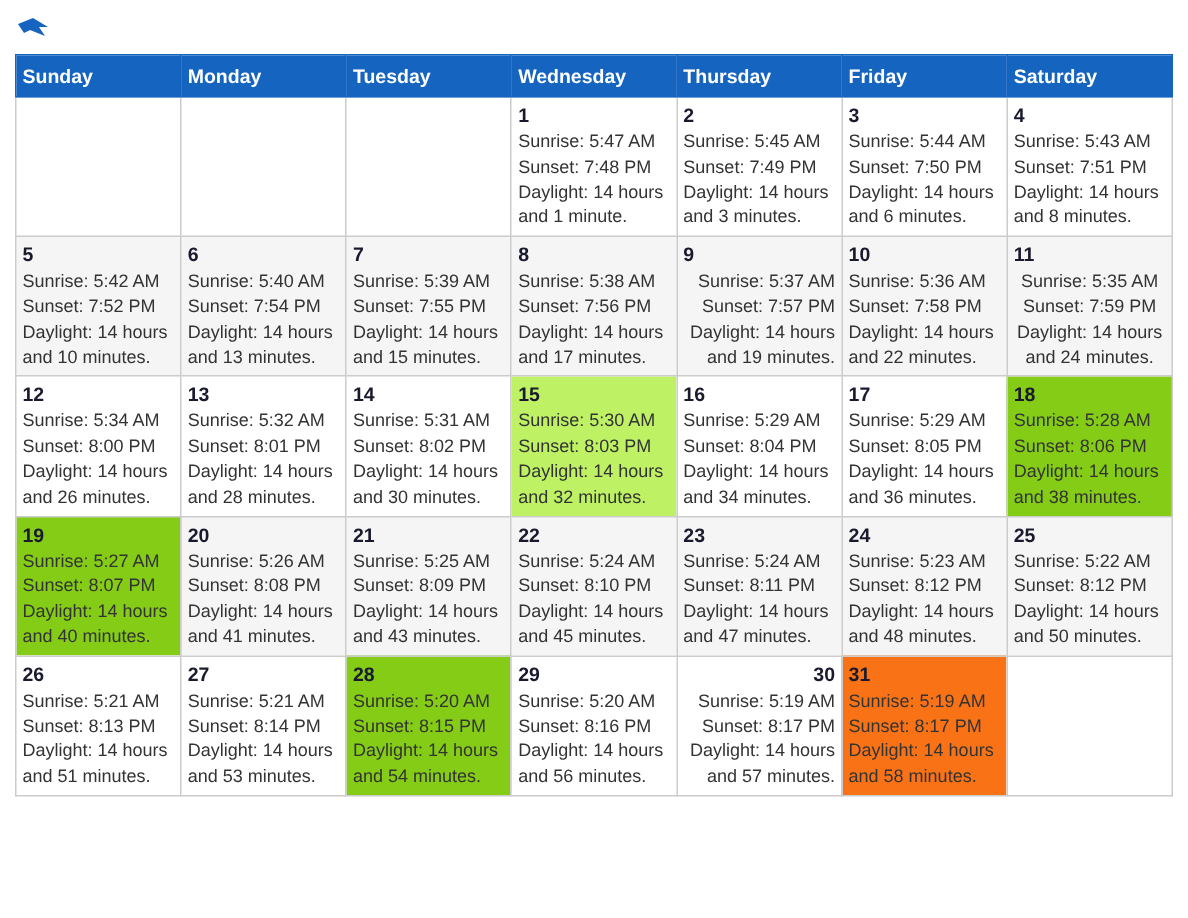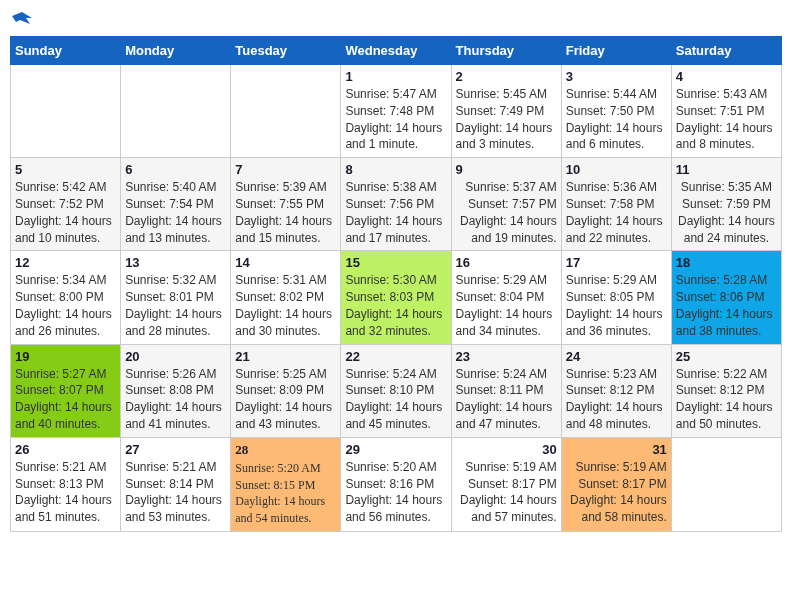--- a/index.html
+++ b/index.html
@@ -247,21 +247,21 @@
 Daylight: 14 hours
 and 34 minutes.</div>
         </td>
         <td style="background: rgb(255, 255, 255);">
           <span class="day-num">17</span>
           <div class="day-info" style="white-space: pre-line;">Sunrise: 5:29 AM
 Sunset: 8:05 PM
 Daylight: 14 hours
 and 36 minutes.</div>
         </td>
-        <td style="background: #0ea5e9;">
+        <td style="background: #84cc16;">
           <span class="day-num">18</span>
           <div class="day-info" style="white-space: pre-line;">Sunrise: 5:28 AM
 Sunset: 8:06 PM
 Daylight: 14 hours
 and 38 minutes.</div>
         </td>
       </tr>
       <tr>
         <td style="background: #84cc16;">
           <span class="day-num">19</span>
@@ -321,42 +321,42 @@
 Daylight: 14 hours
 and 51 minutes.</div>
         </td>
         <td style="background: rgb(255, 255, 255);">
           <span class="day-num">27</span>
           <div class="day-info" style="white-space: pre-line;">Sunrise: 5:21 AM
 Sunset: 8:14 PM
 Daylight: 14 hours
 and 53 minutes.</div>
         </td>
-        <td style="background: #fdba74; font-family: Liberation Serif, serif;">
+        <td style="background: #84cc16;">
           <span class="day-num">28</span>
           <div class="day-info" style="white-space: pre-line;">Sunrise: 5:20 AM
 Sunset: 8:15 PM
 Daylight: 14 hours
 and 54 minutes.</div>
         </td>
         <td style="background: rgb(255, 255, 255);">
           <span class="day-num">29</span>
           <div class="day-info" style="white-space: pre-line;">Sunrise: 5:20 AM
 Sunset: 8:16 PM
 Daylight: 14 hours
 and 56 minutes.</div>
         </td>
         <td style="background: rgb(255, 255, 255); text-align: right;">
           <span class="day-num">30</span>
           <div class="day-info" style="white-space: pre-line;">Sunrise: 5:19 AM
 Sunset: 8:17 PM
 Daylight: 14 hours
 and 57 minutes.</div>
         </td>
-        <td style="background: #fdba74; text-align: right;">
+        <td style="background: #f97316;">
           <span class="day-num">31</span>
           <div class="day-info" style="white-space: pre-line;">Sunrise: 5:19 AM
 Sunset: 8:17 PM
 Daylight: 14 hours
 and 58 minutes.</div>
         </td>
         <td style="background: rgb(255, 255, 255);"></td>
       </tr>
     </tbody>
 </table>

